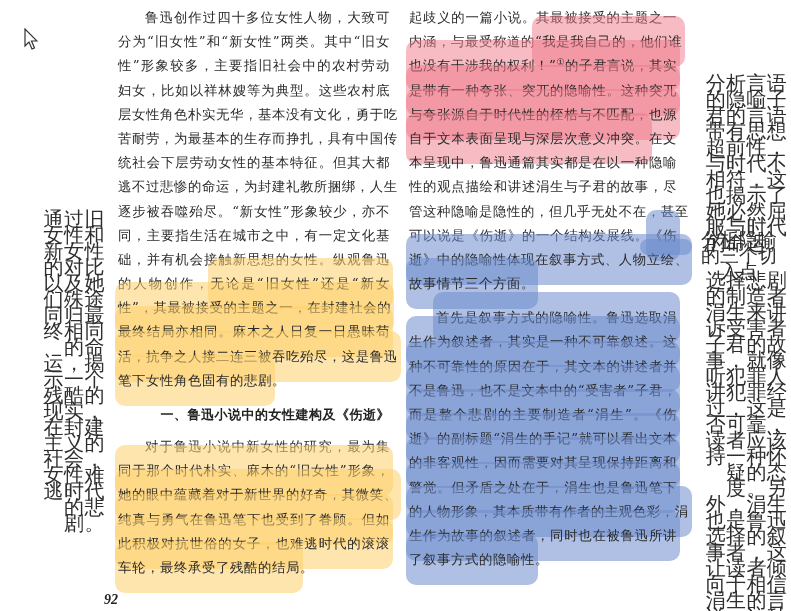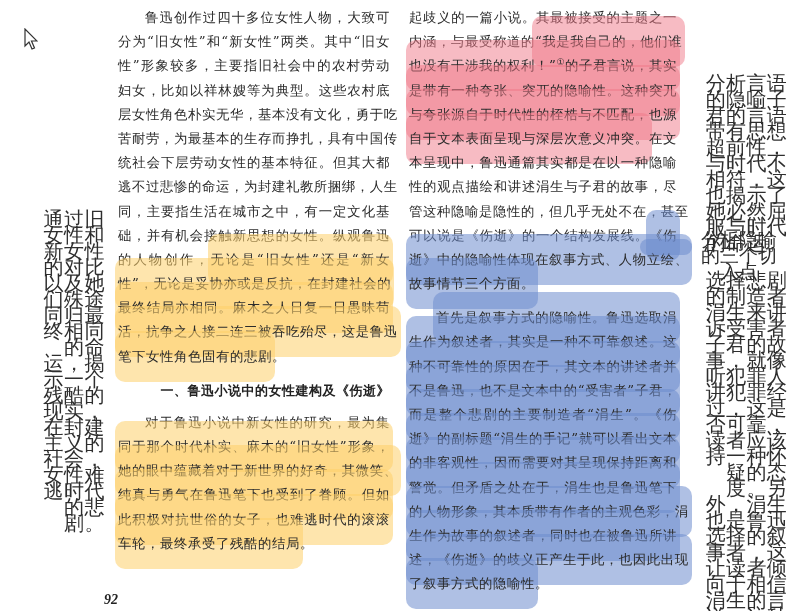--- a/index.html
+++ b/index.html
@@ -38,24 +38,25 @@
 
 <div class="col col-left">
   <span class="line indent">鲁迅创作过四十多位女性人物，大致可</span>
   <span class="line">分为“旧女性”和“新女性”两类。其中“旧女</span>
   <span class="line">性”形象较多，主要指旧社会中的农村劳动</span>
   <span class="line">妇女，比如以祥林嫂等为典型。这些农村底</span>
   <span class="line">层女性角色朴实无华，基本没有文化，勇于吃</span>
   <span class="line">苦耐劳，为最基本的生存而挣扎，具有中国传</span>
   <span class="line">统社会下层劳动女性的基本特征。但其大都</span>
   <span class="line">逃不过悲惨的命运，为封建礼教所捆绑，人生</span>
+  <span class="line">逐步被吞噬殆尽。“新女性”形象较少，亦不</span>
   <span class="line">同，主要指生活在城市之中，有一定文化基</span>
   <span class="line">础，并有机会接触新思想的女性。纵观鲁迅</span>
   <span class="line"><span>的人物创作，</span><span class="hl hl-y">无论是“旧女性”还是“新女</span></span>
-  <span class="line"><span class="hl hl-y">性”，无论是妥协亦或是反抗，在封建社会的</span></span>
+  <span class="line"><span class="hl hl-y">性”，其最被接受的主题之一，在封建社会的</span></span>
   <span class="line"><span class="hl hl-y">最终结局亦相同。麻木之人日复一日愚昧苟</span></span>
   <span class="line"><span class="hl hl-y">活，抗争之人接二连三被吞吃殆尽，这是鲁迅</span></span>
   <span class="line last"><span class="hl hl-y">笔下女性角色固有的悲剧</span><span>。</span></span>
   <div style="height:10px"></div>
   <div class="heading">一、鲁迅小说中的女性建构及《伤逝》</div>
   <div style="height:8px"></div>
   <span class="line indent">对于鲁迅小说中新女性的研究，最为集</span>
   <span class="line"><span class="hl hl-y">同于那个时代朴实、麻木的“旧女性”形象，</span></span>
   <span class="line"><span class="hl hl-y">她的眼中蕴藏着对于新世界的好奇，其微笑、</span></span>
   <span class="line"><span class="hl hl-y">纯真与勇气在鲁迅笔下也受到了眷顾。但如</span></span>
@@ -83,21 +84,20 @@
   <span class="line indent"><span class="hl hl-b">首先是叙事方式的隐喻性。鲁迅选取涓</span></span>
   <span class="line"><span class="hl hl-b">生作为叙述者，其实是一种不可靠叙述。这</span></span>
   <span class="line"><span class="hl hl-b">种不可靠性的原因在于，其文本的讲述者并</span></span>
   <span class="line"><span class="hl hl-b">不是鲁迅，也不是文本中的“受害者”子君，</span></span>
   <span class="line"><span class="hl hl-b">而是整个悲剧的主要制造者“涓生”。《伤</span></span>
   <span class="line"><span class="hl hl-b">逝》的副标题“涓生的手记”就可以看出文本</span></span>
   <span class="line"><span class="hl hl-b">的非客观性，因而需要对其呈现保持距离和</span></span>
   <span class="line"><span class="hl hl-b">警觉。但矛盾之处在于，涓生也是鲁迅笔下</span></span>
   <span class="line"><span class="hl hl-b">的人物形象，其本质带有作者的主观色彩，涓</span></span>
   <span class="line"><span class="hl hl-b">生作为故事的叙述者，同时也在被鲁迅所讲</span></span>
-  <span class="line"><span class="hl hl-b">述，《伤逝》的歧义正产生于此，也因此出现</span></span>
   <span class="line last"><span class="hl hl-b">了叙事方式的隐喻性</span><span>。</span></span>
 
 </div>
 
 <div class="tail"></div>
 
 <div class="note note-left">通过旧女性和新女性的对比以及她们殊途同归最终相同的命运，揭示一个残酷的现实，在封建主义的社会，女性难逃时代的悲剧。</div>
 <div class="note note-r1">分析言语的隐喻子君的言语带有思想超前性，与时代不相符，这也揭示了她必然屈服与时代的命运。</div>
 <div class="note note-r2-title">分析隐喻的三个切入点</div>
 <div class="note note-r2">选择悲剧的制造者涓生来讲诉受害者子君的故事，就像听犯罪人讲犯罪经过，这是否可靠，读者应该持一种怀疑的态度。另外，涓生也是鲁迅选择的叙事者，这让读者倾向于相信涓生的言说。这种分歧带有一种隐喻。</div>

